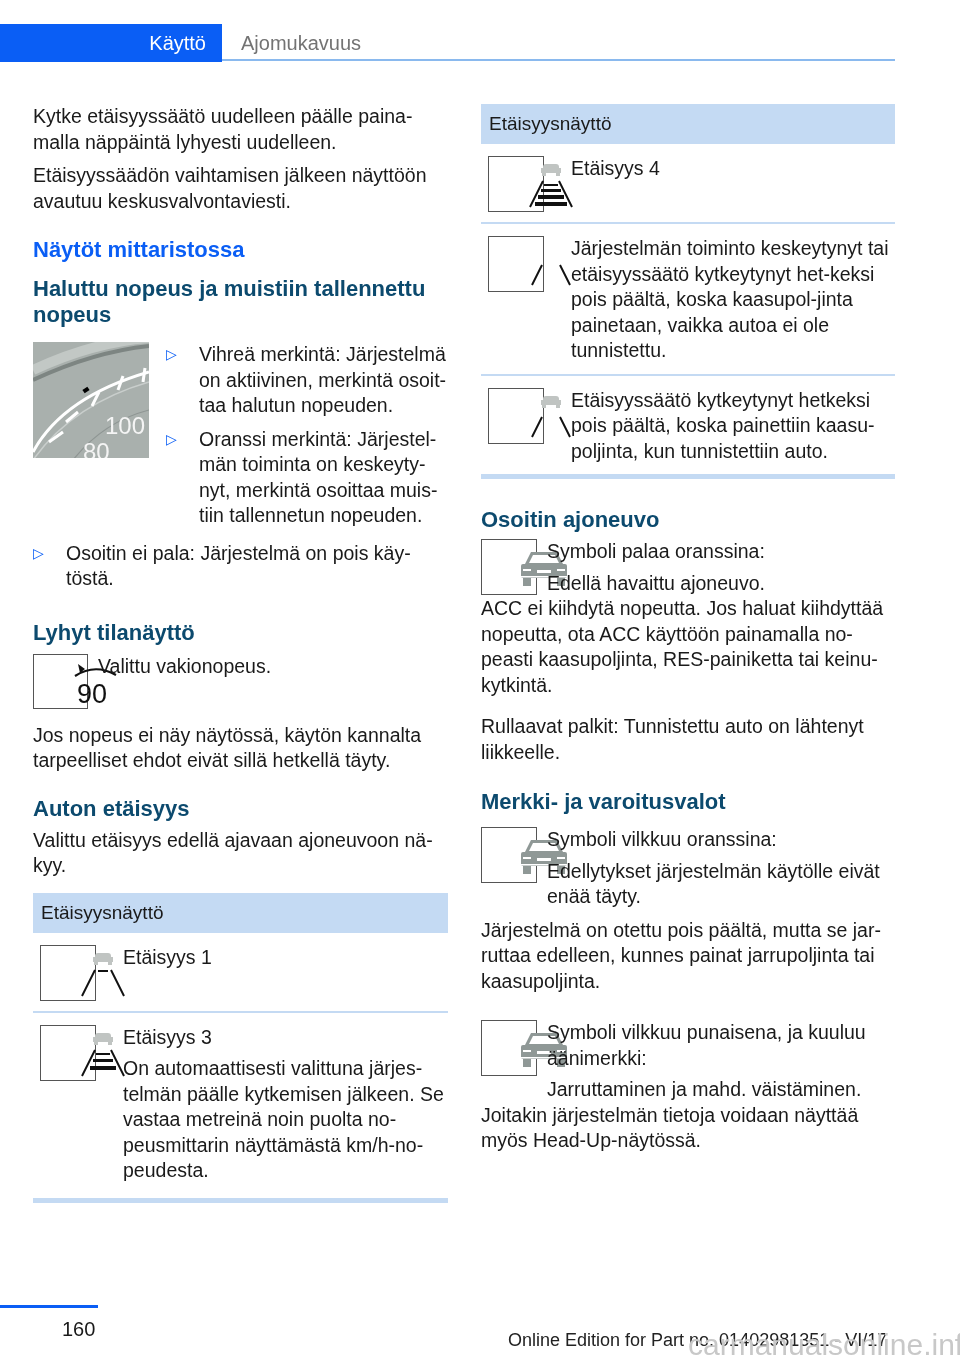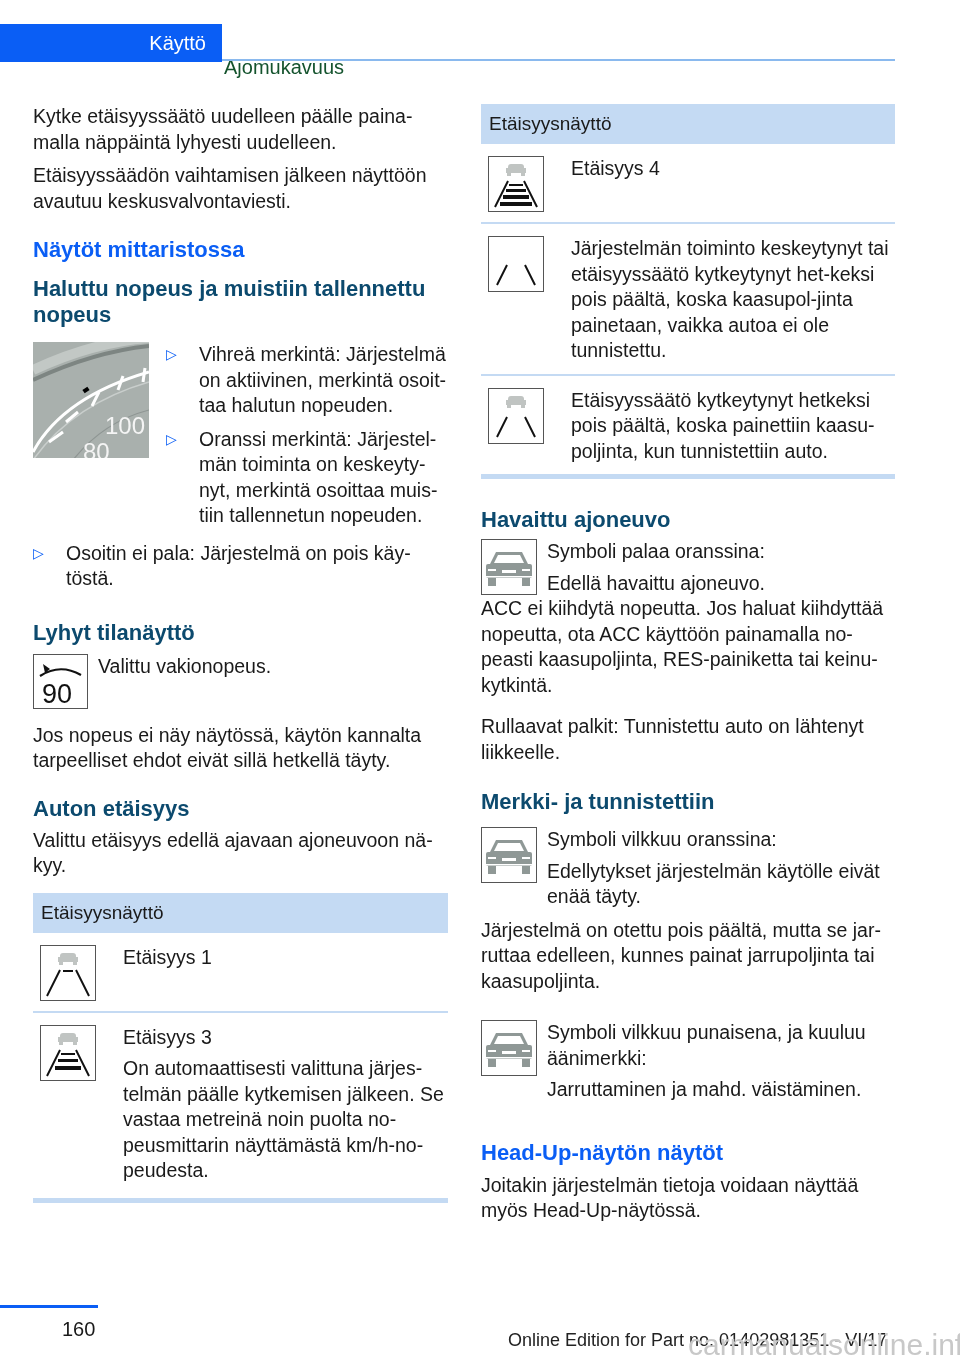--- a/index.html
+++ b/index.html
@@ -3,35 +3,35 @@
 <meta charset="utf-8">
 <style>
   html, body { margin: 0; padding: 0; background: #ffffff; }
   body { width: 960px; height: 1362px; position: relative; overflow: hidden;
          font-family: "Liberation Sans", "DejaVu Sans", sans-serif; color: #1a1a1a; }
 
   
   .hdr { position: absolute; top: 24px; left: 0; width: 895px; height: 38px; }
   .tab-active { position: absolute; left: 0; top: 0; width: 222px; height: 38px; background: #0a5ef5;
                 color: #fff; font-size: 20px; line-height: 38px; text-align: right; box-sizing: border-box; padding-right: 16px; }
-  .tab-inactive { position: absolute; left: 222px; top: 0; height: 36px; line-height: 38px; color: #14532d; font-size: 20px; padding-left: 2px; margin-top: 24px; }
+  .tab-inactive { position: absolute; left: 222px; top: 0; height: 36px; line-height: 38px; color: #737373; font-size: 20px; padding-left: 19px; }
   .hdr-line { position: absolute; left: 222px; top: 35px; width: 673px; height: 2px; background: #8ab9ee; }
 
   .col { position: absolute; width: 415px; }
   .col-left { left: 33px; top: 104px; }
   .col-right { left: 481px; top: 104px; }
 
   p.txt { margin: 0 0 8px 0; font-size: 19.5px; line-height: 25.5px; }
   h2.h-main { margin: 0; font-size: 22px; font-weight: bold; color: #0a5ef5; line-height: 28px; }
   h3.h-sub { margin: 0; font-size: 22px; font-weight: bold; color: #0c4a6e; line-height: 26px; }
 
   .bullet { position: relative; padding-left: 33px; font-size: 19.5px; line-height: 25.5px; margin-bottom: 8px; }
   .bullet .tri { position: absolute; left: 0; top: 0; color: #0a5ef5; font-size: 14px; line-height: 25.5px; }
 
-  .iconbox { border: 1px solid #555; box-sizing: border-box; background: #fff; }
+  .iconbox { border: 1px solid #555; box-sizing: border-box; background: #fff; padding-left: 35px; }
   .iconbox svg { display: block; }
 
   .tbl-head { background: #c4daf3; height: 40px; line-height: 40px; font-size: 19px; padding-left: 8px; }
   .tbl-row { display: flex; border-bottom: 2px solid #c4daf3; padding: 12px 0 10px 7px; }
   .tbl-row .cell-icon { width: 56px; flex: 0 0 56px; }
   .tbl-row .cell-text { padding-left: 27px; font-size: 19.5px; line-height: 25.5px; }
   .tbl-end { height: 5px; background: #c4daf3; }
 
   .iconrow { display: flex; }
   .iconrow .it { padding-left: 10px; font-size: 19.5px; line-height: 25.5px; }
@@ -210,21 +210,21 @@
             <line x1="18" y1="28" x2="8" y2="48" stroke="#111" stroke-width="2"></line>
             <line x1="36" y1="28" x2="46" y2="48" stroke="#111" stroke-width="2"></line>
           </svg>
         </div>
       </div>
       <div class="cell-text">Etäisyyssäätö kytkeytynyt hetkeksi pois päältä, koska painettiin kaasu-poljinta, kun tunnistettiin auto.</div>
     </div>
     <div class="tbl-end"></div>
   </div>
 
-  <h3 class="h-sub" style="margin-top:28px; margin-bottom:6px;">Havaittu ajoneuvo</h3>
+  <h3 class="h-sub" style="margin-top:28px; margin-bottom:6px;">Osoitin ajoneuvo</h3>
   <div class="iconrow">
     <div class="iconbox" style="width:56px;height:56px; flex:0 0 56px;">
       <svg width="54" height="54" viewBox="0 0 54 54">
         <g fill="#8f9896">
           <path d="M14,12 L40,12 L46,24 L8,24 Z"></path>
           <rect x="4" y="24" width="46" height="14" rx="2"></rect>
           <rect x="6" y="38" width="8" height="8"></rect>
             <rect x="40" y="38" width="8" height="8"></rect>
         </g>
         <path d="M16,15 L38,15 L42,23 L12,23 Z" fill="#fff"></path>
@@ -235,21 +235,21 @@
       </svg>
     </div>
     <div class="it" style="padding-left:10px;">
       <div style="margin-bottom:6px;">Symboli palaa oranssina:</div>
       <div>Edellä havaittu ajoneuvo.</div>
     </div>
   </div>
   <p class="txt">ACC ei kiihdytä nopeutta. Jos haluat kiihdyttää nopeutta, ota ACC käyttöön painamalla no-peasti kaasupoljinta, RES-painiketta tai keinu-kytkintä.</p>
   <p class="txt" style="margin-top:16px;">Rullaavat palkit: Tunnistettu auto on lähtenyt liikkeelle.</p>
 
-  <h3 class="h-sub" style="margin-top:24px; margin-bottom:12px;">Merkki- ja tunnistettiin</h3>
+  <h3 class="h-sub" style="margin-top:24px; margin-bottom:12px;">Merkki- ja varoitusvalot</h3>
   <div class="iconrow">
     <div class="iconbox" style="width:56px;height:56px; flex:0 0 56px;">
       <svg width="54" height="54" viewBox="0 0 54 54">
         <g fill="#8f9896">
           <path d="M14,12 L40,12 L46,24 L8,24 Z"></path>
           <rect x="4" y="24" width="46" height="14" rx="2"></rect>
           <rect x="6" y="38" width="8" height="8"></rect>
             <rect x="40" y="38" width="8" height="8"></rect>
         </g>
         <path d="M16,15 L38,15 L42,23 L12,23 Z" fill="#fff"></path>
@@ -281,20 +281,19 @@
         <rect x="20" y="30" width="14" height="3" fill="#fff"></rect>
         <rect x="4" y="36" width="46" height="1.5" fill="#fff"></rect>
       </svg>
     </div>
     <div class="it">
       <div style="margin-bottom:6px;">Symboli vilkkuu punaisena, ja kuuluu äänimerkki:</div>
       <div>Jarruttaminen ja mahd. väistäminen.</div>
     </div>
   </div>
 
-  <h2 class="h-main" style="margin-top:36px; margin-bottom:6px;">Head-Up-näytön näytöt</h2>
   <p class="txt">Joitakin järjestelmän tietoja voidaan näyttää myös Head-Up-näytössä.</p>
 </div>
 
 <div class="footer-line"></div>
 <div class="page-num">160</div>
 <div class="edition">Online Edition for Part no. 01402981351 - VI/17</div>
 <div class="watermark">carmanualsonline.info</div>
 
 </body></html>

